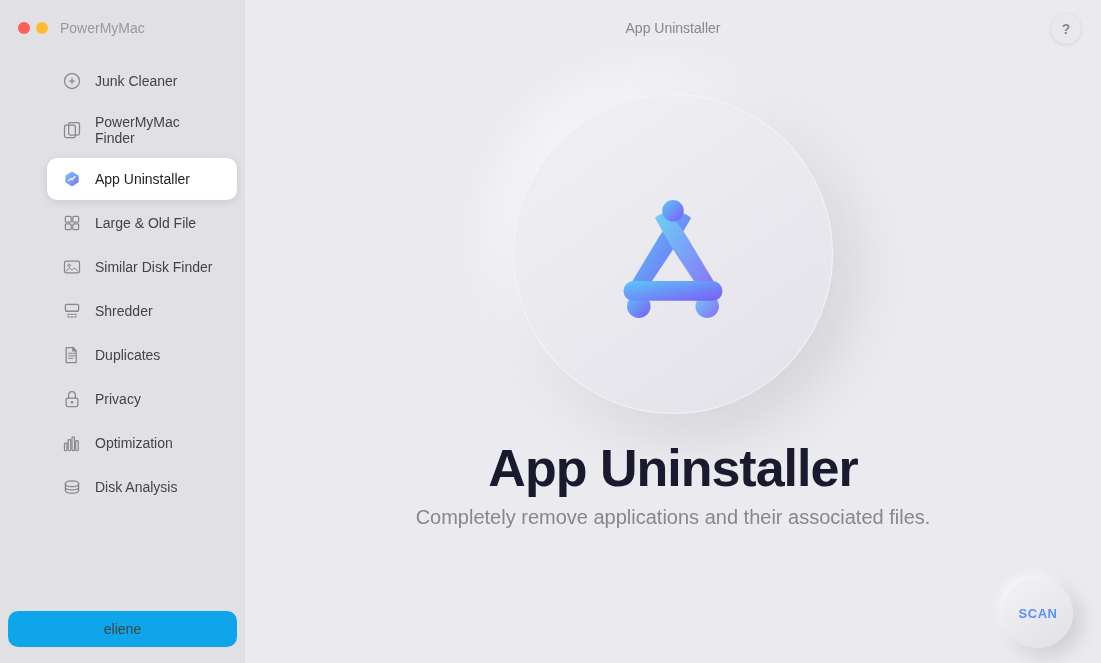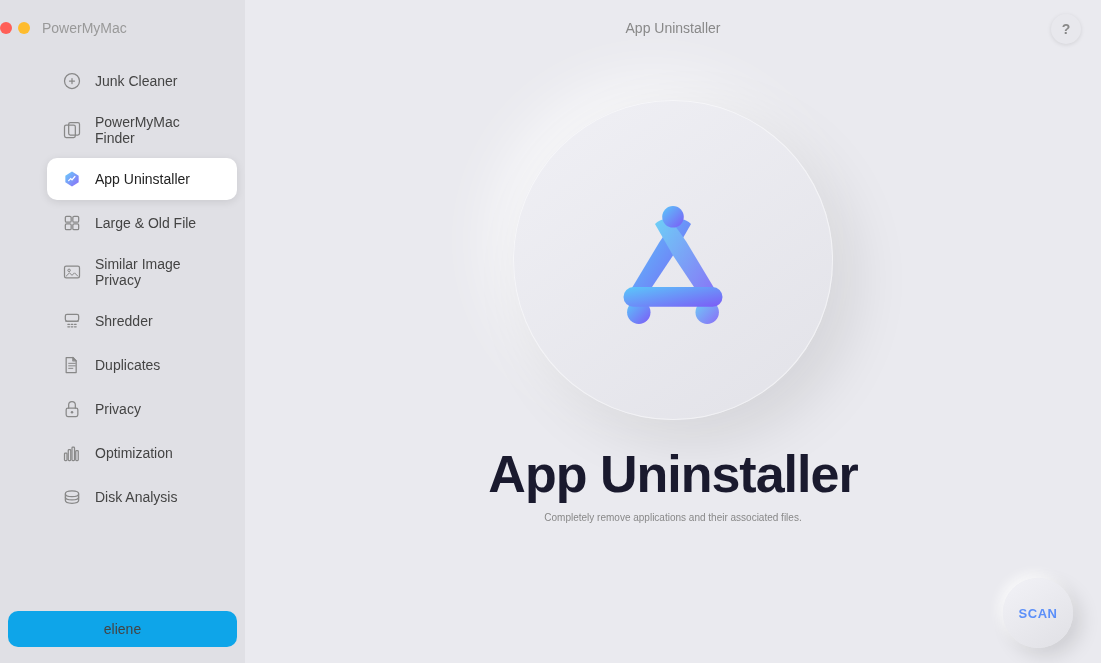--- a/index.html
+++ b/index.html
@@ -25,20 +25,21 @@
       position: relative;
     }
 
     .sidebar-logo {
       position: absolute;
       top: 0;
       left: 0;
       height: 55px;
       display: flex;
       align-items: center;
+      padding-left: 18px;
       gap: 8px;
     }
 
     .traffic-lights {
       display: flex;
       gap: 6px;
       align-items: center;
     }
 
     .traffic-light {
@@ -193,21 +194,21 @@
     }
 
     .main-title {
       font-size: 52px;
       font-weight: 800;
       color: #1a1a2e;
       letter-spacing: -1px;
     }
 
     .main-subtitle {
-      font-size: 10px;
+      font-size: 20px;
       color: #888;
       margin-top: -16px;
     }
 
     
     .scan-btn {
       position: absolute;
       bottom: 15px;
       right: 28px;
       width: 70px;
@@ -292,21 +293,21 @@
     </div>
 
     <div class="nav-item">
       <span class="nav-icon">
         <svg viewBox="0 0 24 24" fill="none">
           <rect x="3" y="5" width="18" height="14" rx="2" stroke="#888" stroke-width="1.5"></rect>
           <circle cx="8.5" cy="10" r="1.5" stroke="#888" stroke-width="1.2"></circle>
           <path d="M5 17l4-4 3 3 3-3 4 4" stroke="#888" stroke-width="1.2" stroke-linecap="round" stroke-linejoin="round"></path>
         </svg>
       </span>
-      <span>Similar Image Privacy</span>
+      <span>Similar Disk Finder</span>
     </div>
 
     <div class="nav-item">
       <span class="nav-icon">
         <svg viewBox="0 0 24 24" fill="none">
           <rect x="4" y="4" width="16" height="8" rx="2" stroke="#888" stroke-width="1.5"></rect>
           <path d="M7 16h2M11 16h2M15 16h2M7 19h2M11 19h2M15 19h2" stroke="#888" stroke-width="1.5" stroke-linecap="round"></path>
           <path d="M4 12h16v1H4z" fill="#888"></path>
         </svg>
       </span>

